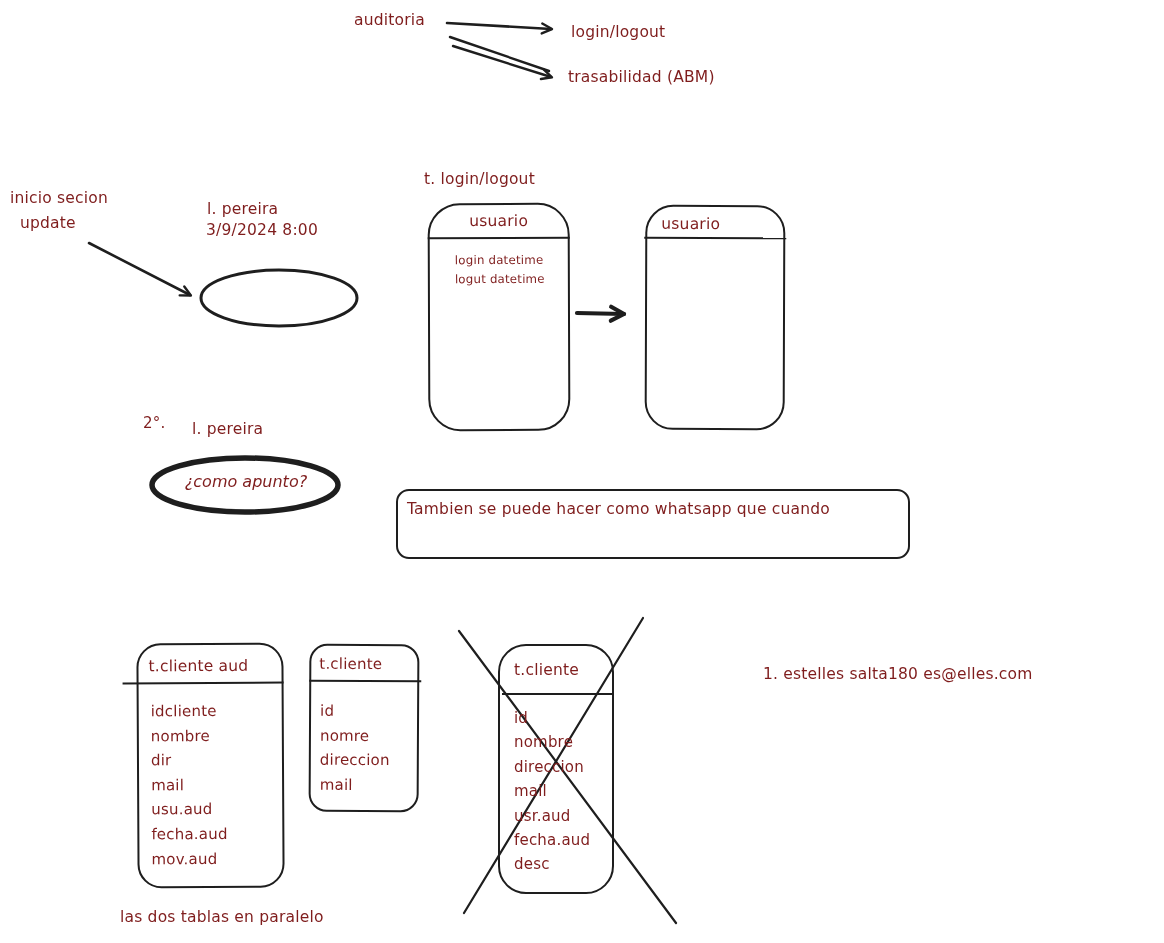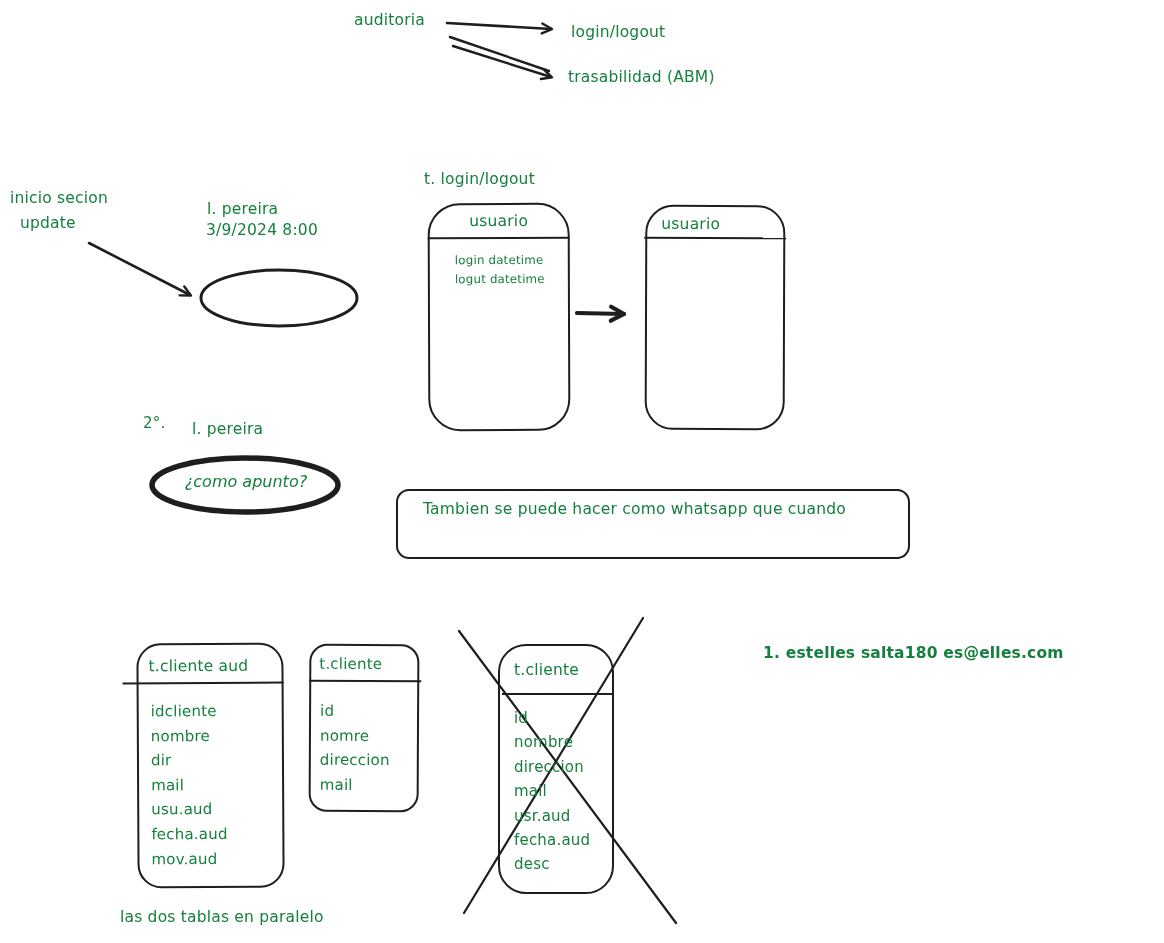--- a/index.html
+++ b/index.html
@@ -2,21 +2,21 @@
 <html><head>
 <meta charset="utf-8">
 <style>
   html, body { margin: 0; padding: 0; background: #ffffff; }
   #canvas {
     position: relative;
     width: 1164px;
     height: 943px;
     background: #ffffff;
     font-family: "DejaVu Sans", sans-serif;
-    color: #15803d;
+    color: #7f1d1d;
     overflow: hidden;
   }
   #strokes {
     position: absolute;
     left: 0; top: 0;
     width: 1164px; height: 943px;
     pointer-events: none;
   }
   .t {
     position: absolute;
@@ -93,21 +93,21 @@
     border-radius: 13px;
     box-sizing: border-box;
   }
   #note-box .line {
     position: absolute;
     left: 9px;
     white-space: nowrap;
     font-size: 15.5px;
     letter-spacing: 0.2px;
   }
-  #note-box .line.l1 { top: 9px; margin-left: 16px; }
+  #note-box .line.l1 { top: 9px; }
   #note-box .line.l2 { top: 35px; }
 
   .question {
     position: absolute;
     left: 155px; top: 472px; width: 182px;
     text-align: center;
     font-size: 16px;
     white-space: nowrap;
     font-style: italic;
   }
@@ -210,15 +210,15 @@
       <div>nombre</div>
       <div>direccion</div>
       <div>mail</div>
       <div>usr.aud</div>
       <div>fecha.aud</div>
       <div>desc</div>
     </div>
   </div>
 
   <div class="t" style="left:120px; top:908px;">las dos tablas en paralelo</div>
-  <div class="t" style="left:763px; top:644px;font-weight:bold;">1. estelles salta180 es@elles.com</div>
+  <div class="t" style="left:763px; top:665px;">1. estelles salta180 es@elles.com</div>
 
 </div>
 
 </body></html>

